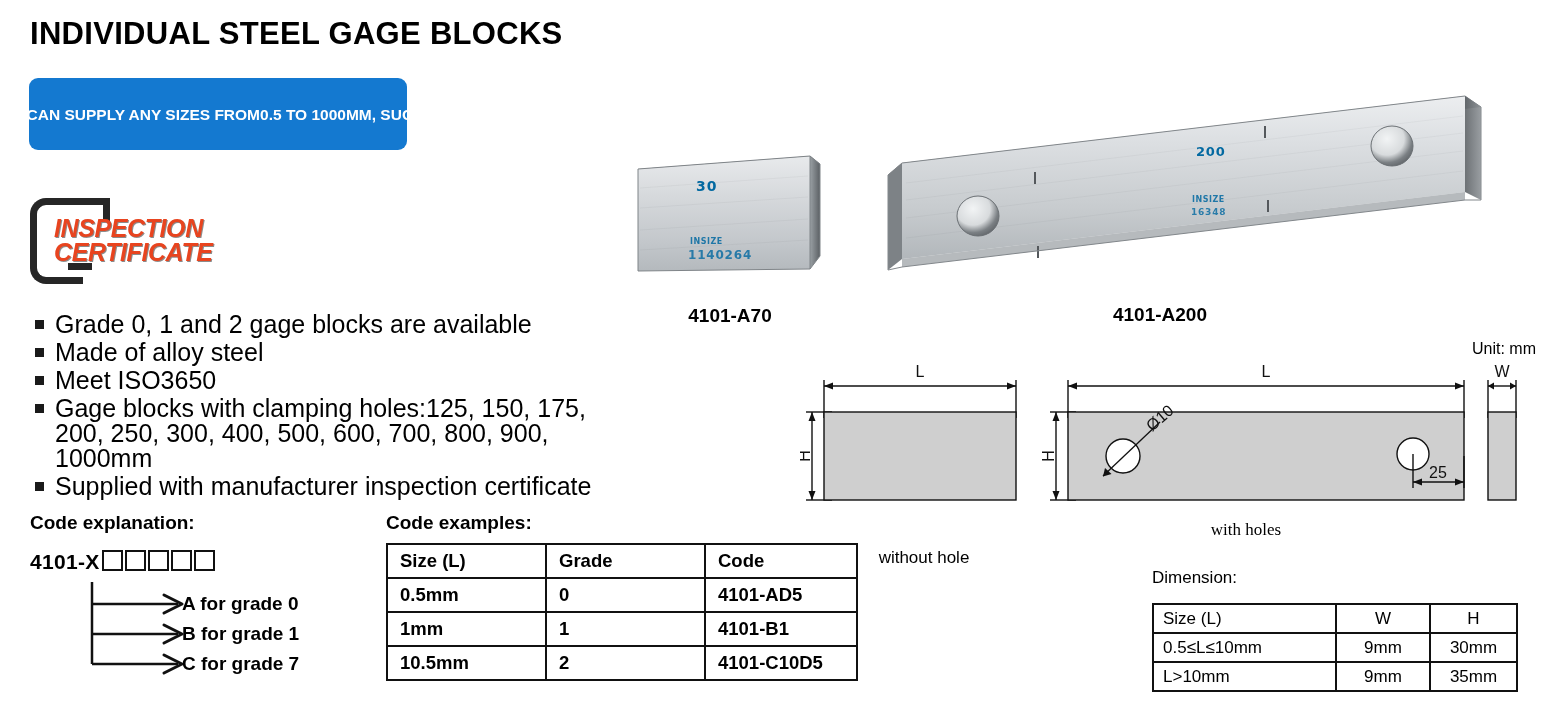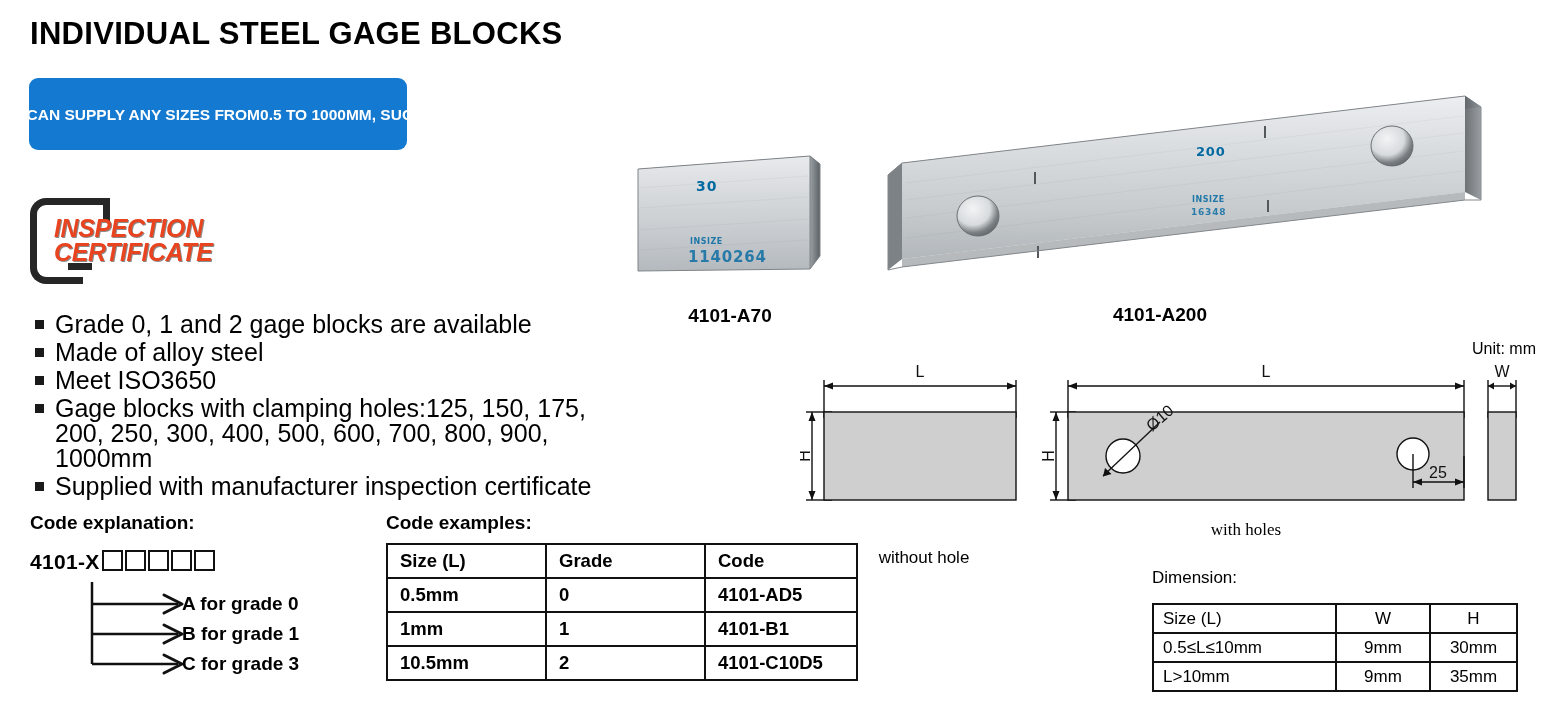--- a/index.html
+++ b/index.html
@@ -176,21 +176,21 @@
       <line x1="62" y1="0" x2="62" y2="82" stroke="#111" stroke-width="2.5"></line>
       <line x1="62" y1="22" x2="148" y2="22" stroke="#111" stroke-width="2.5"></line>
       <line x1="62" y1="52" x2="148" y2="52" stroke="#111" stroke-width="2.5"></line>
       <line x1="62" y1="82" x2="148" y2="82" stroke="#111" stroke-width="2.5"></line>
       <path d="M134,13 L152,22 L134,31" fill="none" stroke="#111" stroke-width="3" stroke-linecap="round" stroke-linejoin="round"></path>
       <path d="M134,43 L152,52 L134,61" fill="none" stroke="#111" stroke-width="3" stroke-linecap="round" stroke-linejoin="round"></path>
       <path d="M134,73 L152,82 L134,91" fill="none" stroke="#111" stroke-width="3" stroke-linecap="round" stroke-linejoin="round"></path>
     </svg>
     <span class="arrow-label" style="top:11px;">A for grade 0</span>
     <span class="arrow-label" style="top:41px;">B for grade 1</span>
-    <span class="arrow-label" style="top:71px;">C for grade 3</span>
+    <span class="arrow-label" style="top:71px;">C for grade 7</span>
   </div>
 </div>
 
 <div class="abs" id="code-examples">
   <div id="code-ex-title">Code examples:</div>
   <table class="grid">
     <thead>
       <tr>
         <th>Size (L)</th>
         <th>Grade</th>
@@ -248,21 +248,21 @@
       <line x1="20" y1="58" x2="188" y2="47"></line>
       <line x1="20" y1="80" x2="188" y2="69"></line>
       <line x1="20" y1="100" x2="188" y2="90"></line>
     </g>
 
     <polygon points="18,19 190,6 200,14 200,106 190,119 18,121" fill="none" stroke="#7f8488" stroke-width="1"></polygon>
     <line x1="190" y1="6" x2="190" y2="119" stroke="#7f8488" stroke-width="1"></line>
   </svg>
   <span class="engrave" style="left:76px;top:28px;font-size:14px;letter-spacing:1px;">30</span>
   <span class="engrave" style="left:70px;top:87px;font-size:8px;letter-spacing:.5px;opacity:.85;">INSIZE</span>
-  <span class="engrave" style="left:68px;top:98px;font-size:15px;letter-spacing:.8px;opacity:.8;">1140264</span>
+  <span class="engrave" style="left:68px;top:98px;font-size:12px;letter-spacing:.8px;opacity:.8;">1140264</span>
 </div>
 <div class="prod-caption" style="left:620px;top:305px;width:220px;">4101-A70</div>
 
 <div class="abs" id="photo-large">
   <svg width="610" height="210" viewBox="0 0 610 210">
     <defs>
       <linearGradient id="face2" x1="0" y1="0" x2="0" y2="1">
         <stop offset="0%" stop-color="#eceef0"></stop>
         <stop offset="28%" stop-color="#dcdfe2"></stop>
         <stop offset="70%" stop-color="#c7cbce"></stop>

